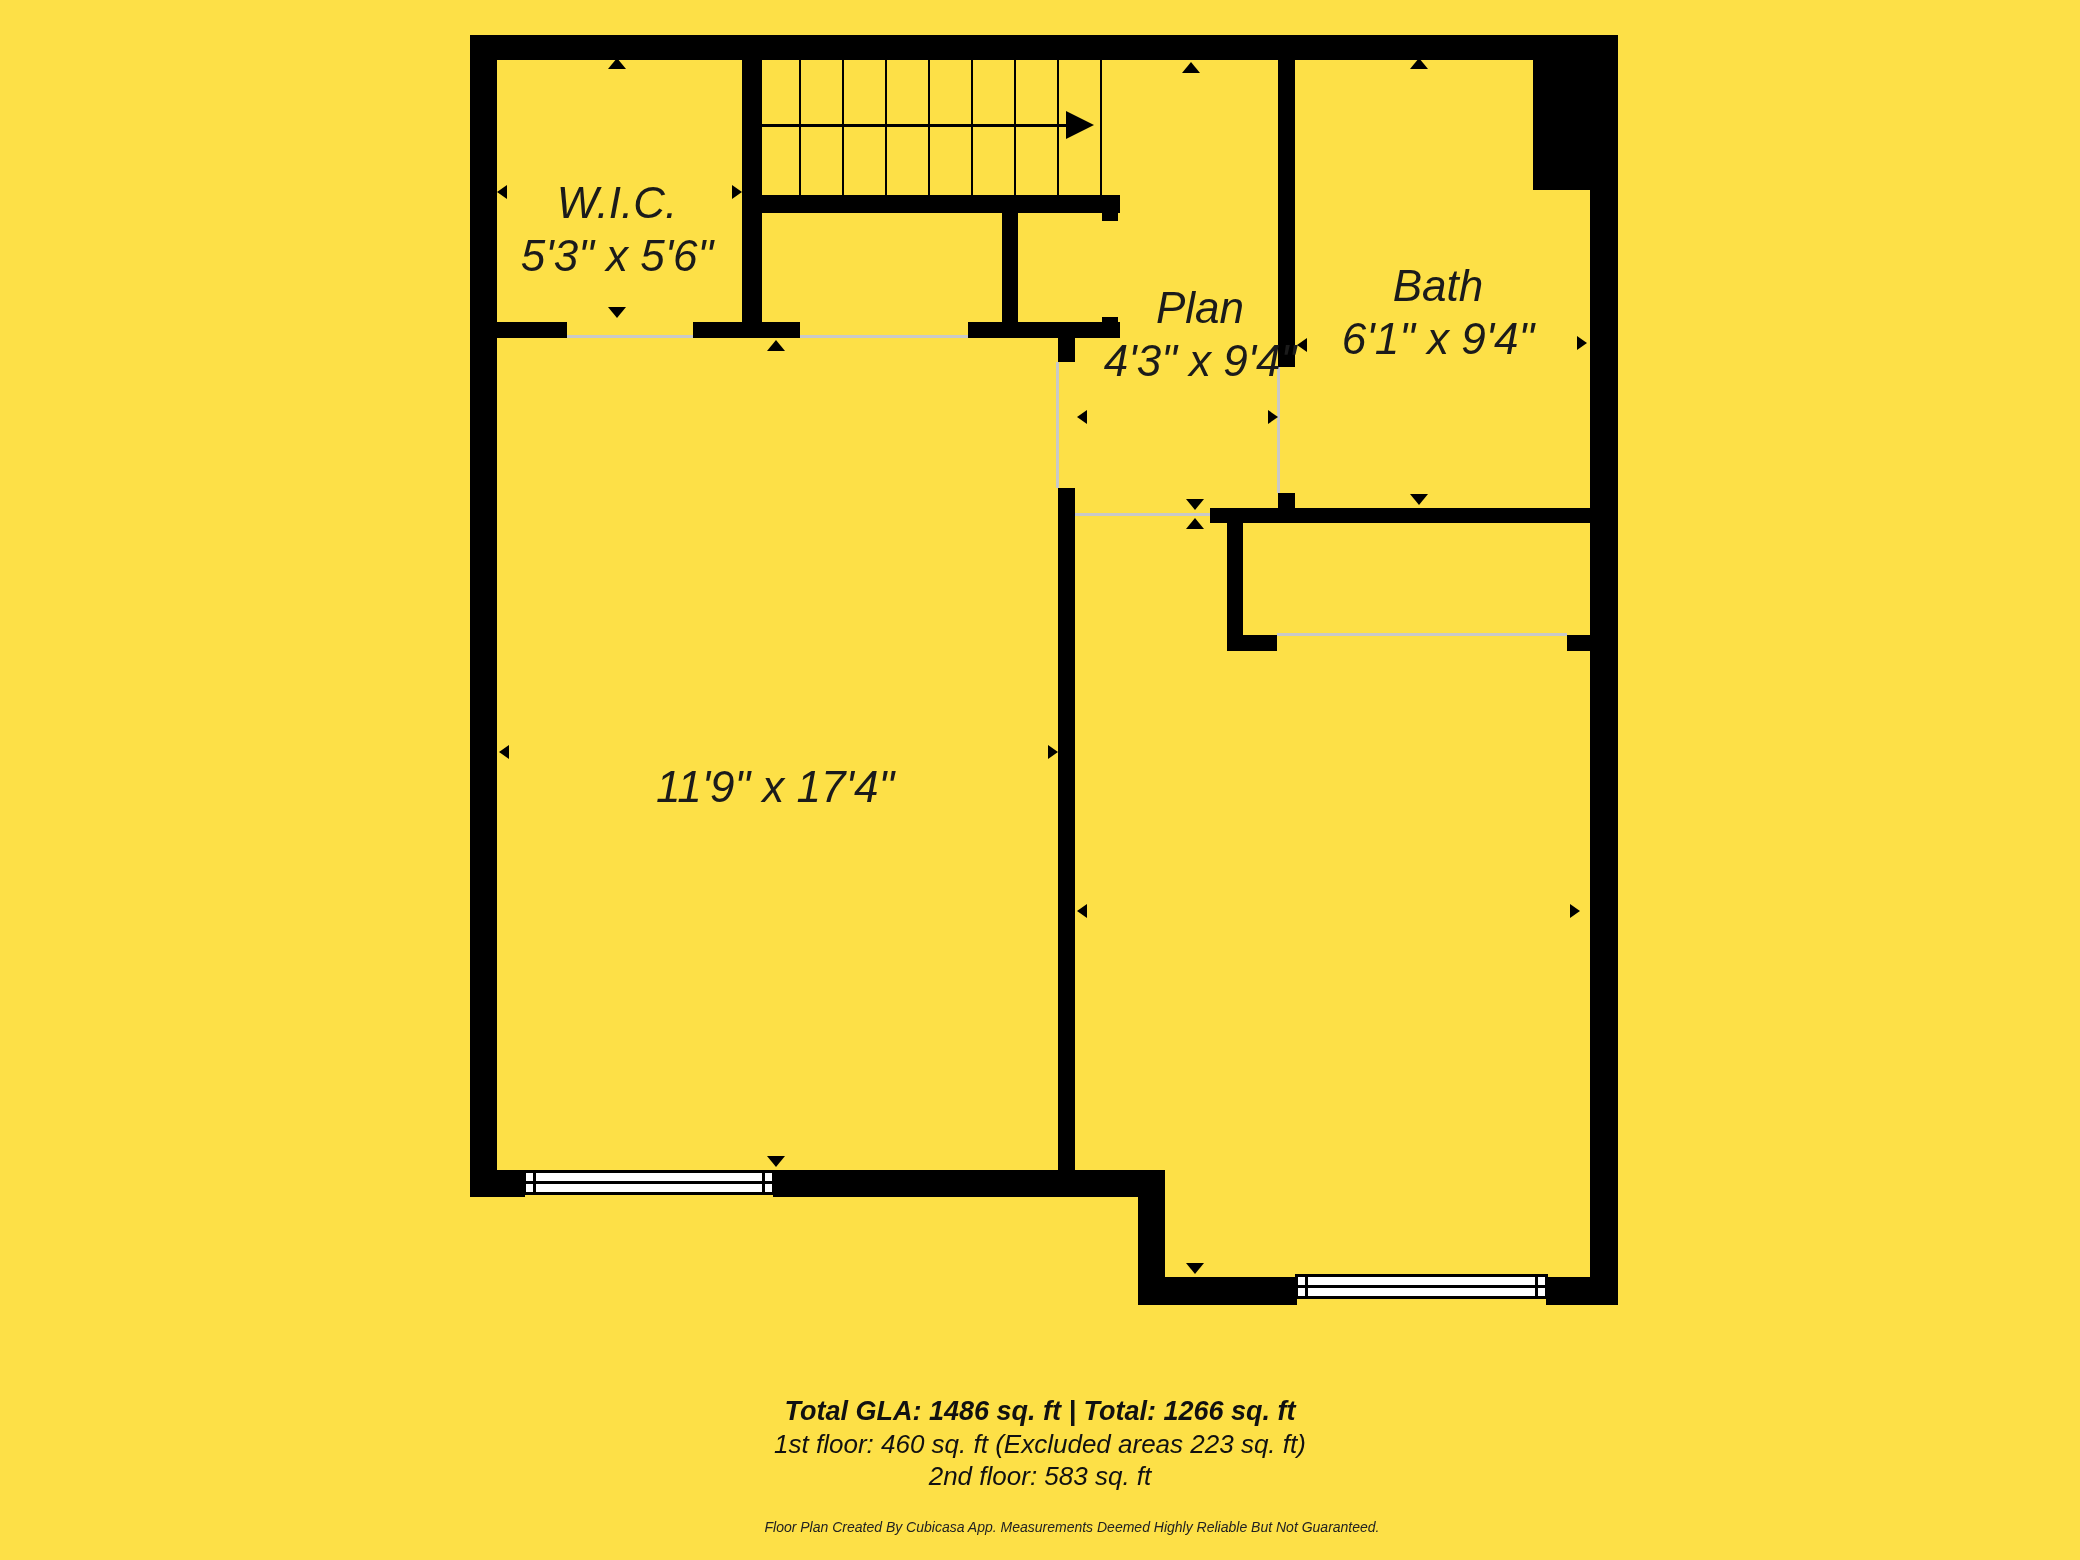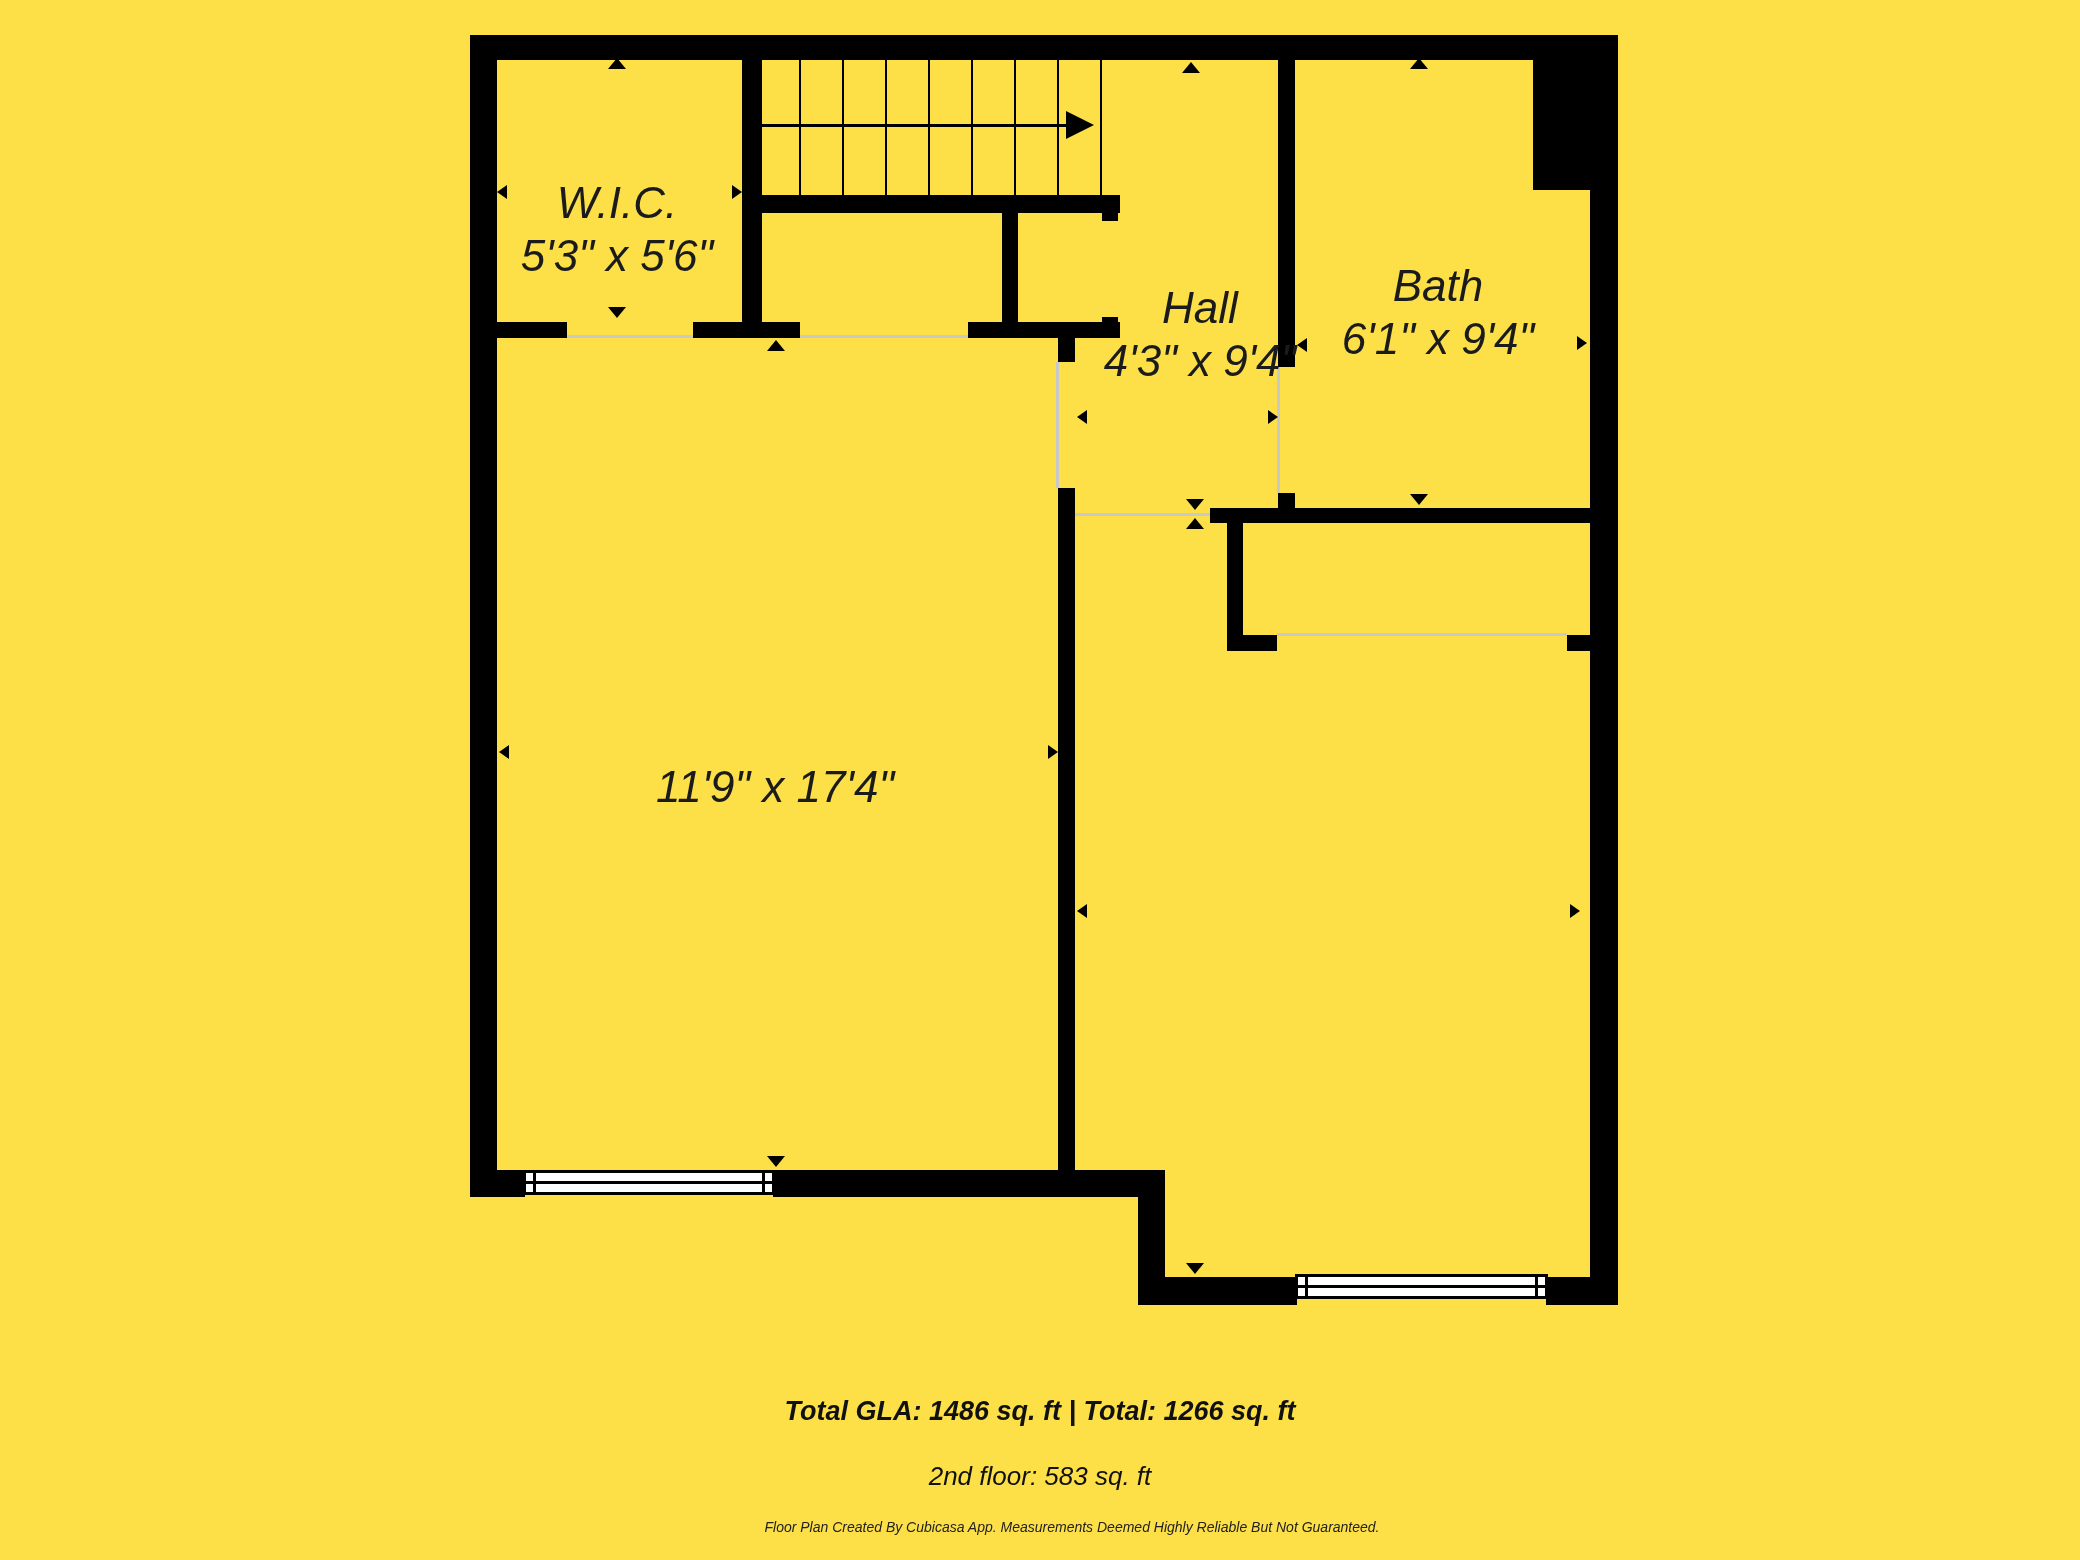--- a/index.html
+++ b/index.html
@@ -107,28 +107,29 @@
   <div class="tri tri-up" style="left:1186px;top:518px;"></div>
   <div class="tri tri-down" style="left:1186px;top:1263px;"></div>
   <div class="tri tri-left" style="left:1077px;top:904px;"></div>
   <div class="tri tri-right" style="left:1570px;top:904px;"></div>
 
   <div class="room-label" style="left:617px;top:229px;">
     <div>W.I.C.</div>
     <div>5'3" x 5'6"</div>
   </div>
   <div class="room-label" style="left:1200px;top:334px;">
-    <div>Hall</div>
+    <div>Plan</div>
     <div>4'3" x 9'4"</div>
   </div>
   <div class="room-label" style="left:1438px;top:312px;">
     <div>Bath</div>
     <div>6'1" x 9'4"</div>
   </div>
   <div class="room-label" style="left:775px;top:786px;">
     <div>11'9" x 17'4"</div>
   </div>
 
   <div class="footer-line f-bold">Total GLA: 1486 sq. ft | Total: 1266 sq. ft</div>
+  <div class="footer-line f-first">1st floor: 460 sq. ft (Excluded areas 223 sq. ft)</div>
   <div class="footer-line f-second">2nd floor: 583 sq. ft</div>
   <div class="footer-line f-disclaimer">Floor Plan Created By Cubicasa App. Measurements Deemed Highly Reliable But Not Guaranteed.</div>
 
 </div>
 
 </body></html>

